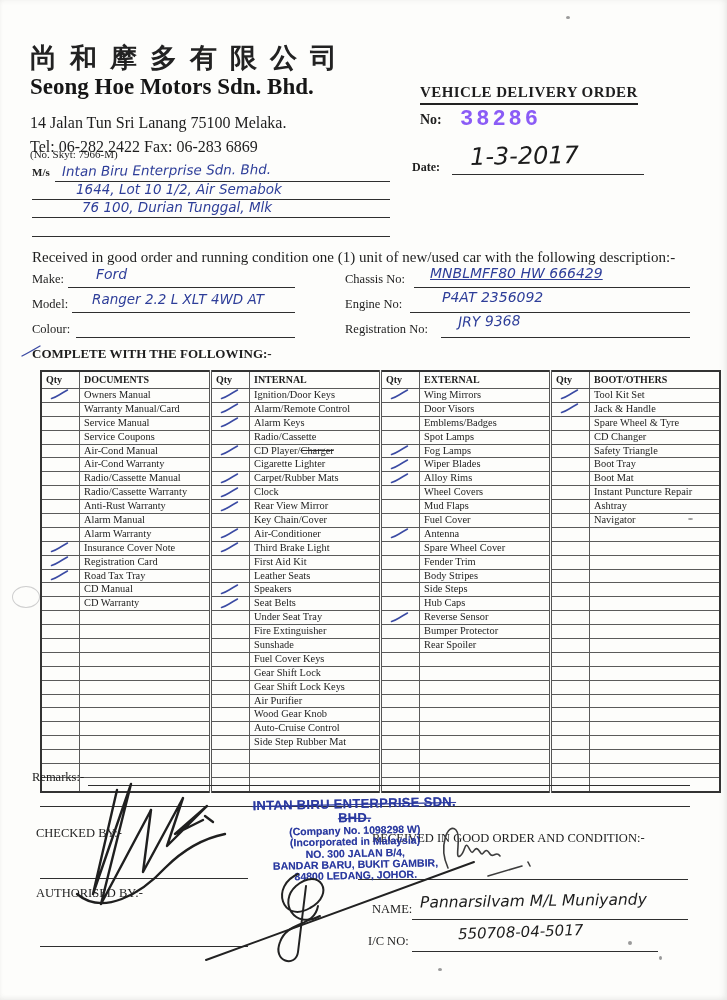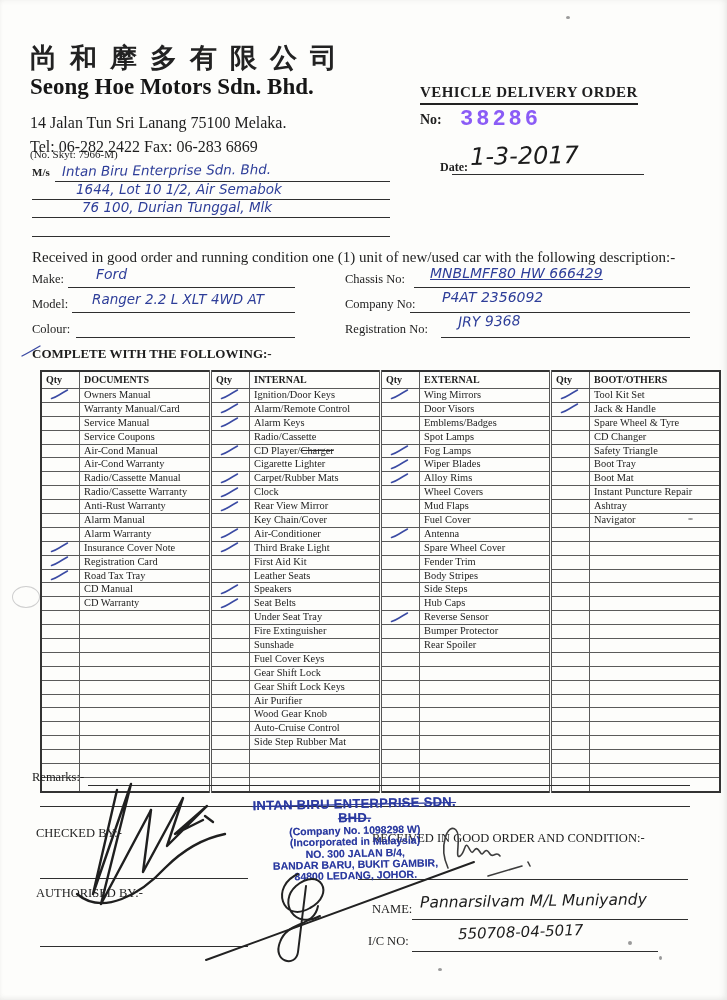--- a/index.html
+++ b/index.html
@@ -54,21 +54,21 @@
 
   <div class="abs cjk" style="left:30px;top:40px;">尚和摩多有限公司</div>
   <div class="abs coname" style="left:30px;top:74px;">Seong Hoe Motors Sdn. Bhd.</div>
   <div class="abs coreg" style="left:30px;top:100px;margin-top:48px;">(No. Skyt: 7966-M)</div>
   <div class="abs coaddr" style="left:30px;top:114px;">14 Jalan Tun Sri Lanang 75100 Melaka.</div>
   <div class="abs coaddr" style="left:30px;top:138px;">Tel: 06-282 2422  Fax: 06-283 6869</div>
 
   <div class="abs vdo-title" style="left:420px;top:84px;">VEHICLE DELIVERY ORDER</div>
   <div class="abs no-label" style="left:420px;top:112px;">No:</div>
   <div class="abs order-no" style="left:460px;top:107px;color:#8b5cf6;">38286</div>
-  <div class="abs small-label" style="left:440px;top:160px;">Date:</div>
+  <div class="abs small-label" style="left:412px;top:160px;">Date:</div>
   <div class="wline" style="left:452px;top:174px;width:192px;"></div>
   <div class="abs hw hw-black" style="left:470px;top:142px;font-size:24px;transform:rotate(-1deg);">1-3-2017</div>
 
   <div class="abs bold" style="left:32px;top:166px;font-size:11px;">M/s</div>
   <div class="wline" style="left:55px;top:181px;width:335px;"></div>
   <div class="wline" style="left:32px;top:199px;width:358px;"></div>
   <div class="wline" style="left:32px;top:217px;width:358px;"></div>
   <div class="wline" style="left:32px;top:236px;width:358px;"></div>
   <div class="abs hw hw-blue" style="left:62px;top:162px;font-size:13.5px;transform:rotate(-.6deg);">Intan Biru Enterprise Sdn. Bhd.</div>
   <div class="abs hw hw-blue" style="left:76px;top:181px;font-size:13.5px;">1644, Lot 10 1/2, Air Semabok</div>
@@ -84,21 +84,21 @@
   <div class="wline" style="left:72px;top:312px;width:223px;"></div>
   <div class="abs hw hw-blue" style="left:92px;top:291px;font-size:13.5px;">Ranger 2.2 L XLT 4WD AT</div>
 
   <div class="abs flabel" style="left:32px;top:322px;">Colour:</div>
   <div class="wline" style="left:76px;top:337px;width:219px;"></div>
 
   <div class="abs flabel" style="left:345px;top:272px;">Chassis No:</div>
   <div class="wline" style="left:414px;top:287px;width:276px;"></div>
   <div class="abs hw hw-blue" style="left:430px;top:265px;font-size:14px;text-decoration:underline;">MNBLMFF80 HW 666429</div>
 
-  <div class="abs flabel" style="left:345px;top:297px;">Company No:</div>
+  <div class="abs flabel" style="left:345px;top:297px;">Engine No:</div>
   <div class="wline" style="left:410px;top:312px;width:280px;"></div>
   <div class="abs hw hw-blue" style="left:442px;top:289px;font-size:14px;">P4AT 2356092</div>
 
   <div class="abs flabel" style="left:345px;top:322px;">Registration No:</div>
   <div class="wline" style="left:441px;top:337px;width:249px;"></div>
   <div class="abs hw hw-blue" style="left:458px;top:313px;font-size:14px;transform:rotate(-1.5deg);">JRY 9368</div>
 
   <div class="abs bold" style="left:32px;top:346px;font-size:13px;">COMPLETE WITH THE FOLLOWING:-</div>
   <svg class="abs" style="left:20px;top:344px;" width="22" height="14">
     <path d="M2 12 Q8 9 20 2" fill="none" stroke="#3a4aa3" stroke-width="1.3" stroke-linecap="round"></path>

